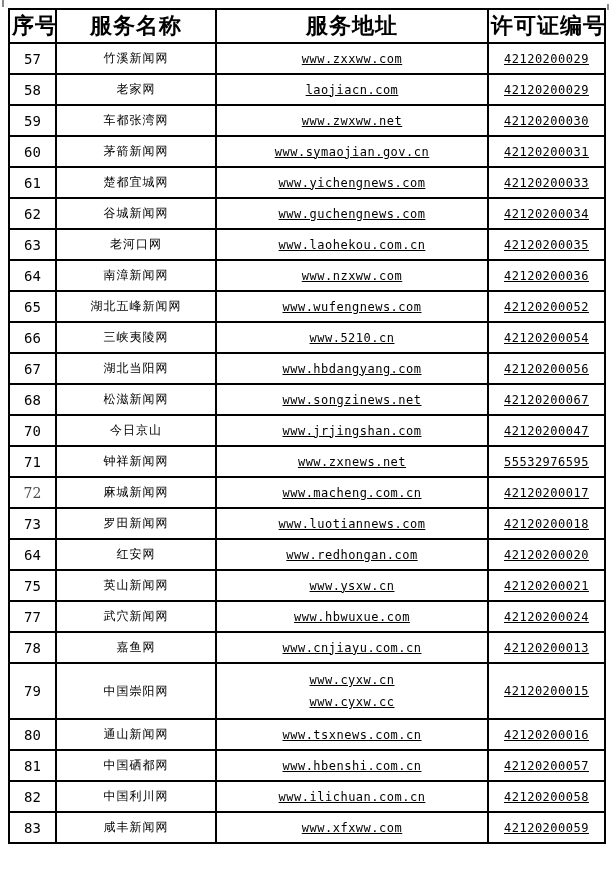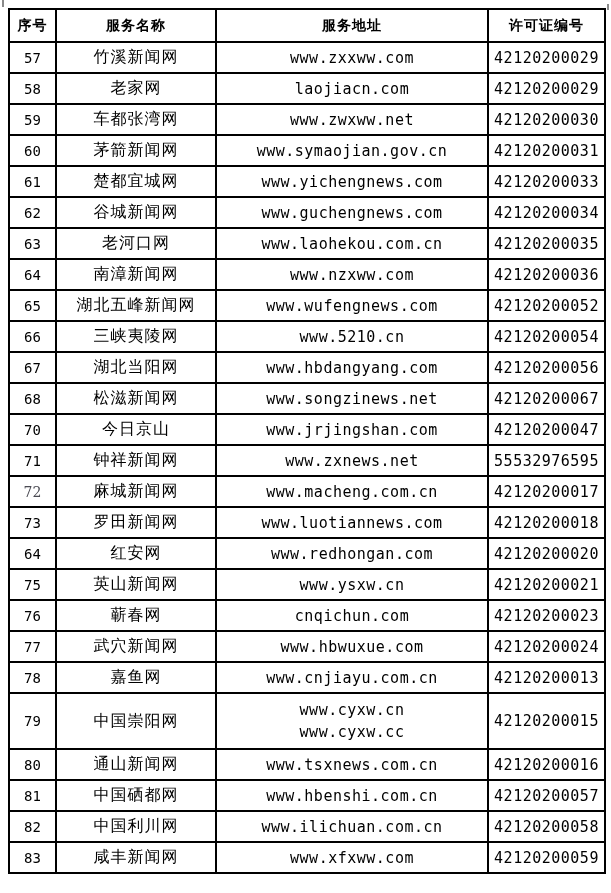--- a/index.html
+++ b/index.html
@@ -40,48 +40,49 @@
     border: 2px solid #000000;
     text-align: center;
     vertical-align: middle;
     padding: 1px 2px;
     color: #000000;
     overflow: hidden;
     white-space: nowrap;
   }
   .svc-table th {
     height: 29px;
-    font-size: 14px;
+    font-size: 22px;
     font-weight: bold;
     letter-spacing: 1px;
     font-family: Liberation Mono, monospace;
   }
   .svc-table td {
     height: 27px;
     font-size: 15px;
   }
   td.cell-no {
     font-family: "DejaVu Sans Mono", "Liberation Mono", monospace;
     font-size: 14px;
     border-radius: 11px;
   }
   td.cell-no.serif-gray {
     font-family: "DejaVu Serif", "Liberation Serif", serif;
     color: #4a4a52;
     text-align: center;
   }
   td.cell-name {
-    font-size: 16px;
+    font-size: 12px;
     letter-spacing: 1px;
     font-family: Liberation Mono, monospace;
   }
   td.cell-addr, td.cell-license {
     font-family: "DejaVu Sans Mono", "Liberation Mono", monospace;
-    font-size: 15px;
+    font-size: 12px;
     letter-spacing: 0.5px;
+    text-decoration: underline;
   }
   td.cell-addr .addr-line { line-height: 22px; }
   tr.tall td { height: 52px; }
 </style>
 </head>
 <body>
 
 <div class="page">
   <div class="crop-mark tl"></div>
   <div class="crop-mark tr"></div>
@@ -240,28 +241,20 @@
   </tr>
         <tr>
     <td class="cell-no">75</td>
     <td class="cell-name">英山新闻网</td>
     <td class="cell-addr">
             <div class="addr-line">www.ysxw.cn</div>
           </td>
     <td class="cell-license">42120200021</td>
   </tr>
         <tr>
-    <td class="cell-no">76</td>
-    <td class="cell-name">蕲春网</td>
-    <td class="cell-addr">
-            <div class="addr-line">cnqichun.com</div>
-          </td>
-    <td class="cell-license">42120200023</td>
-  </tr>
-        <tr>
     <td class="cell-no">77</td>
     <td class="cell-name">武穴新闻网</td>
     <td class="cell-addr">
             <div class="addr-line">www.hbwuxue.com</div>
           </td>
     <td class="cell-license">42120200024</td>
   </tr>
         <tr>
     <td class="cell-no">78</td>
     <td class="cell-name">嘉鱼网</td>

